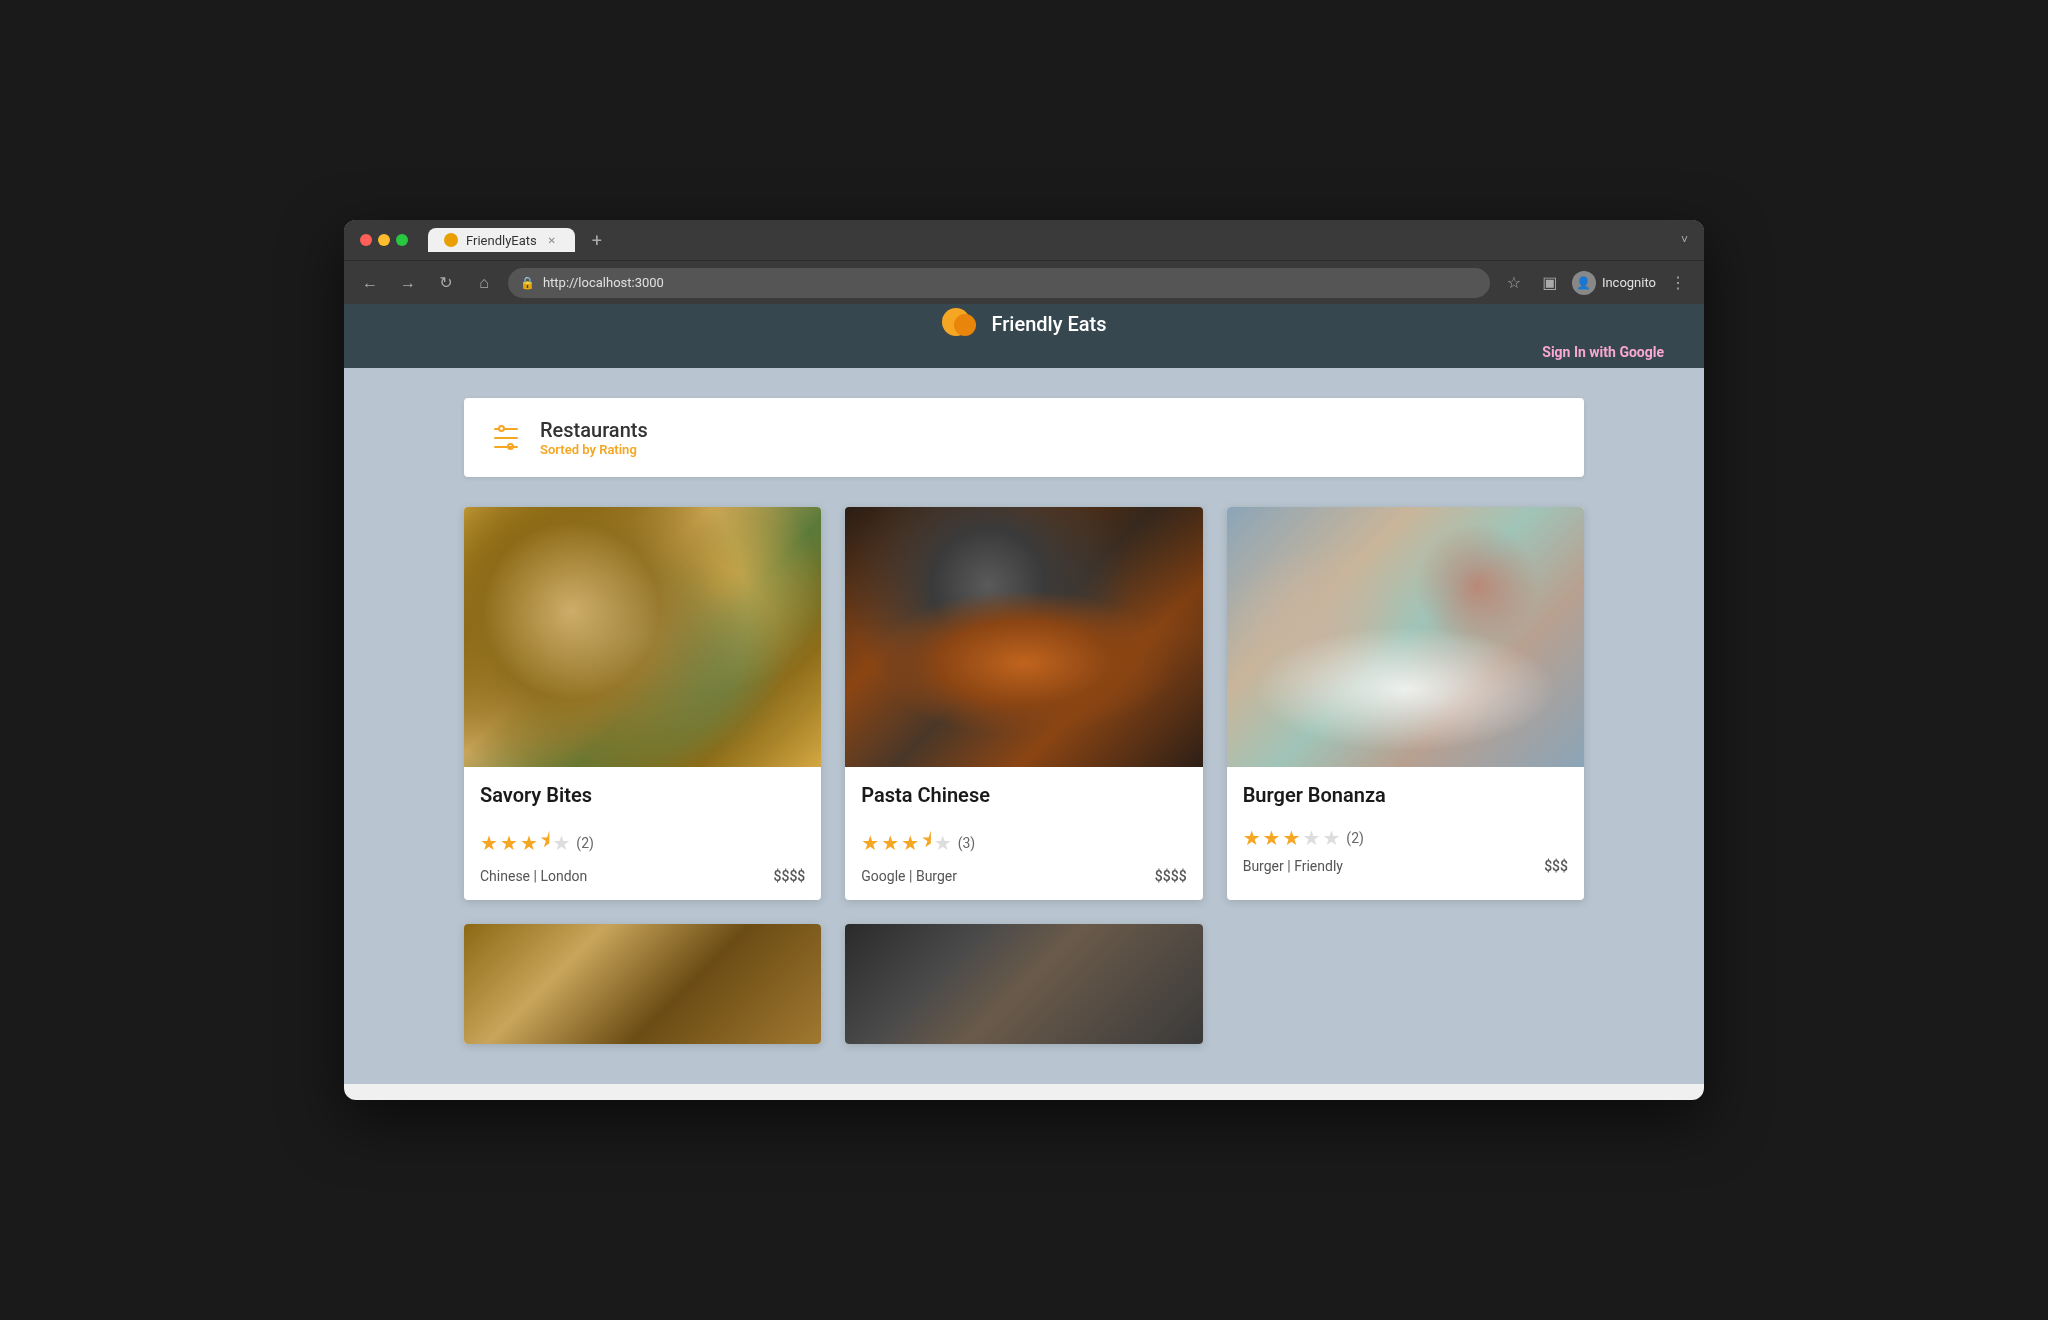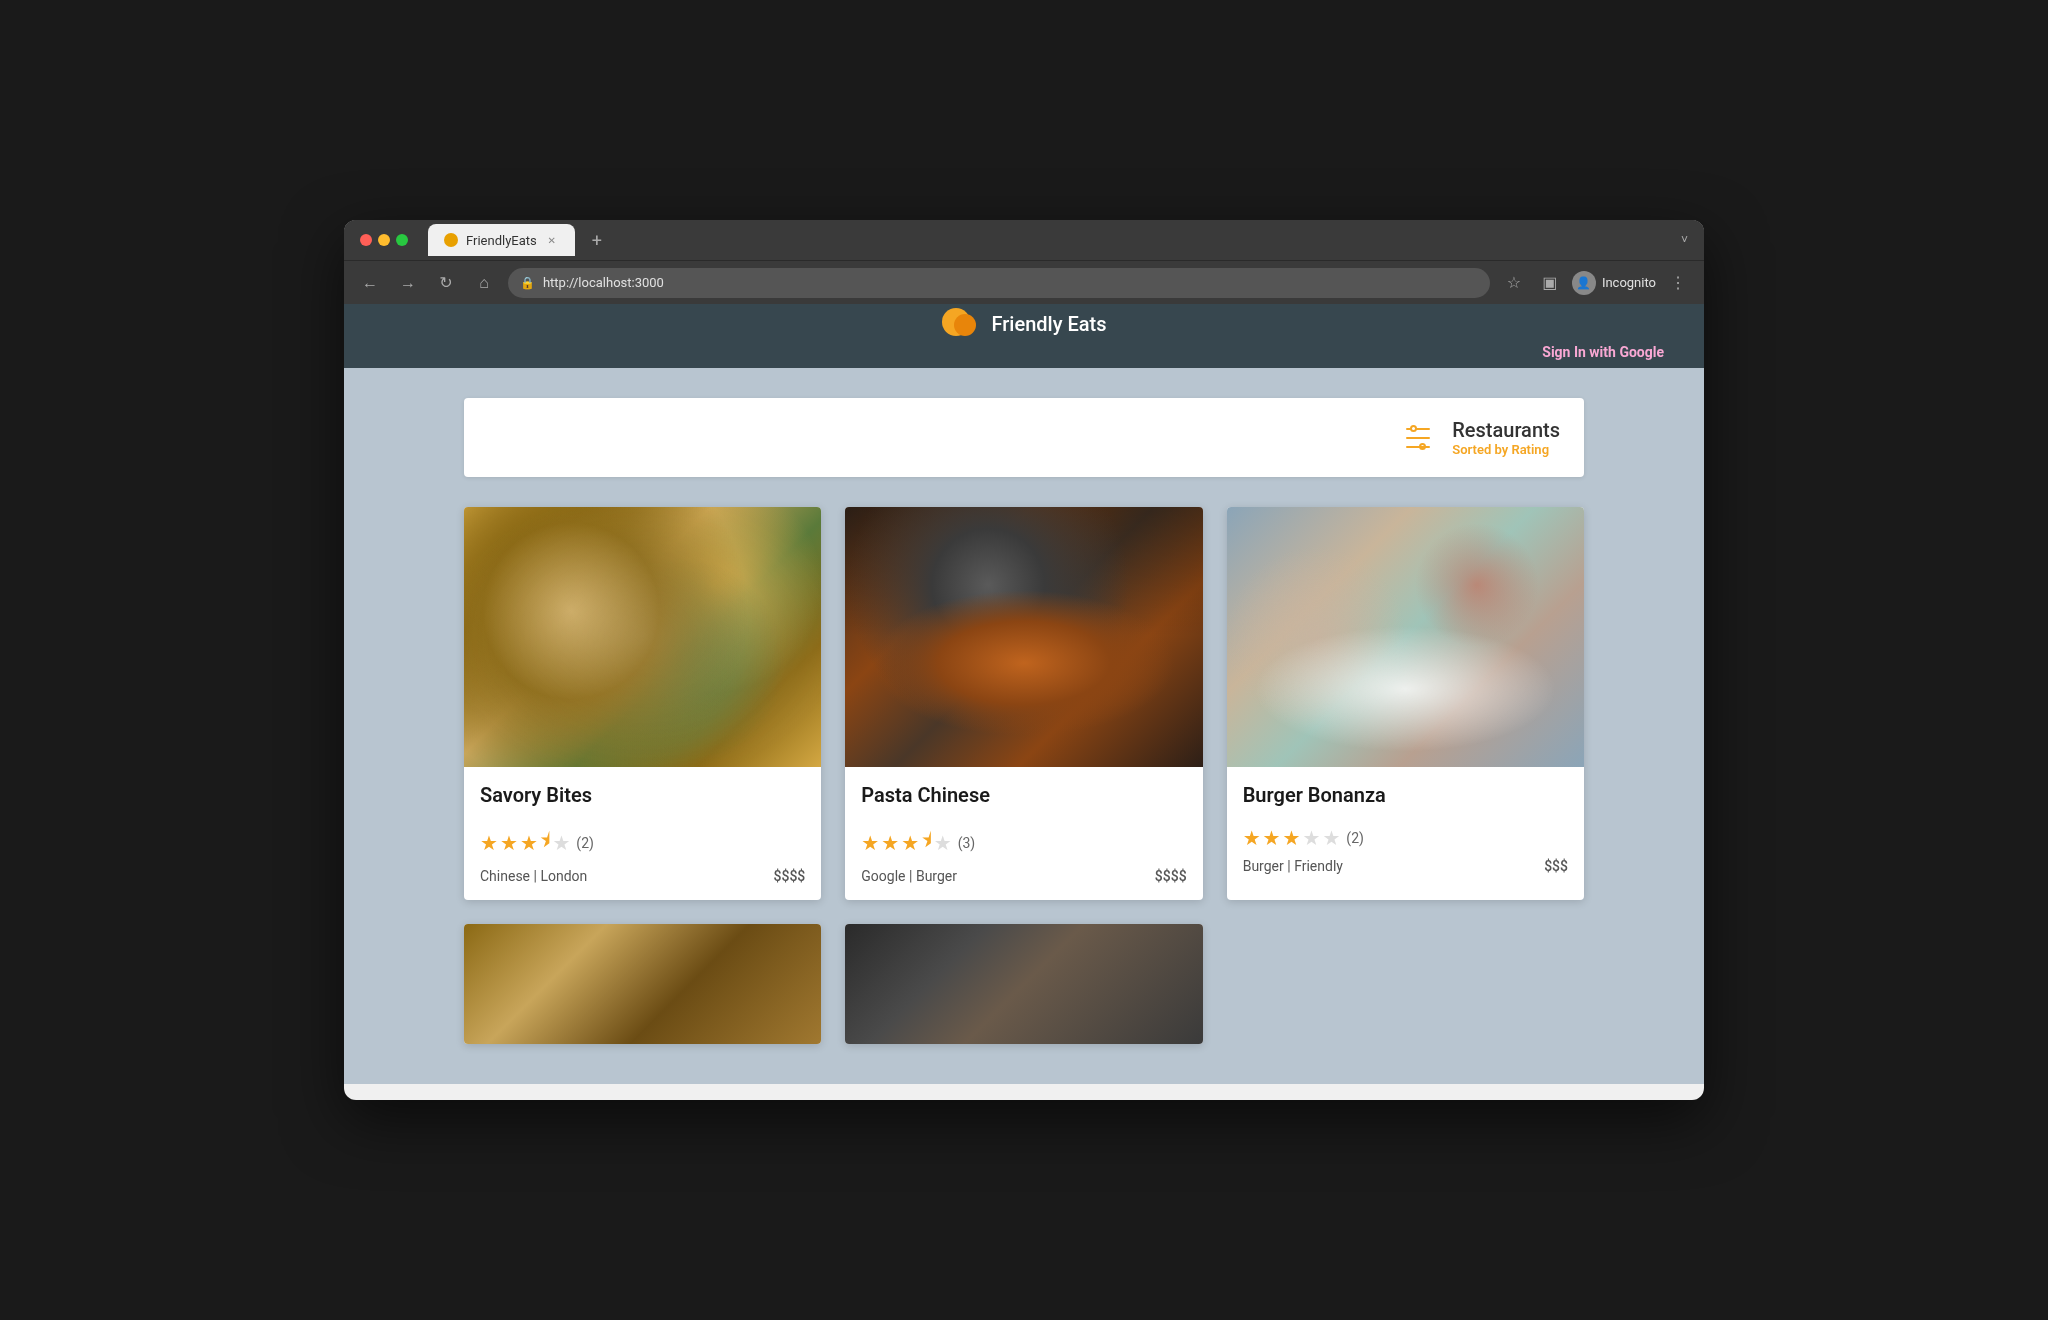--- a/index.html
+++ b/index.html
@@ -62,21 +62,21 @@
 
     .tab {
       background: #505050;
       border-radius: 8px 8px 0 0;
       padding: 6px 16px;
       font-size: 13px;
       color: #e0e0e0;
       display: flex;
       align-items: center;
       gap: 8px;
-      height: 32px;
+      height: 24px;
       text-align: center;
     }
 
     .tab.active {
       background: #f0f0f0;
       color: #333;
     }
 
     .tab-favicon {
       width: 14px;
@@ -270,21 +270,20 @@
     
     .restaurants-header {
       background: white;
       border-radius: 4px;
       padding: 20px 24px;
       margin-bottom: 30px;
       display: flex;
       align-items: center;
       gap: 16px;
       box-shadow: 0 1px 4px rgba(0,0,0,0.1);
-      justify-content: flex-end;
     }
 
     .restaurants-title-block { display: flex; flex-direction: column; }
 
     .restaurants-title {
       font-size: 20px;
       font-weight: 500;
       color: #333;
     }
 

